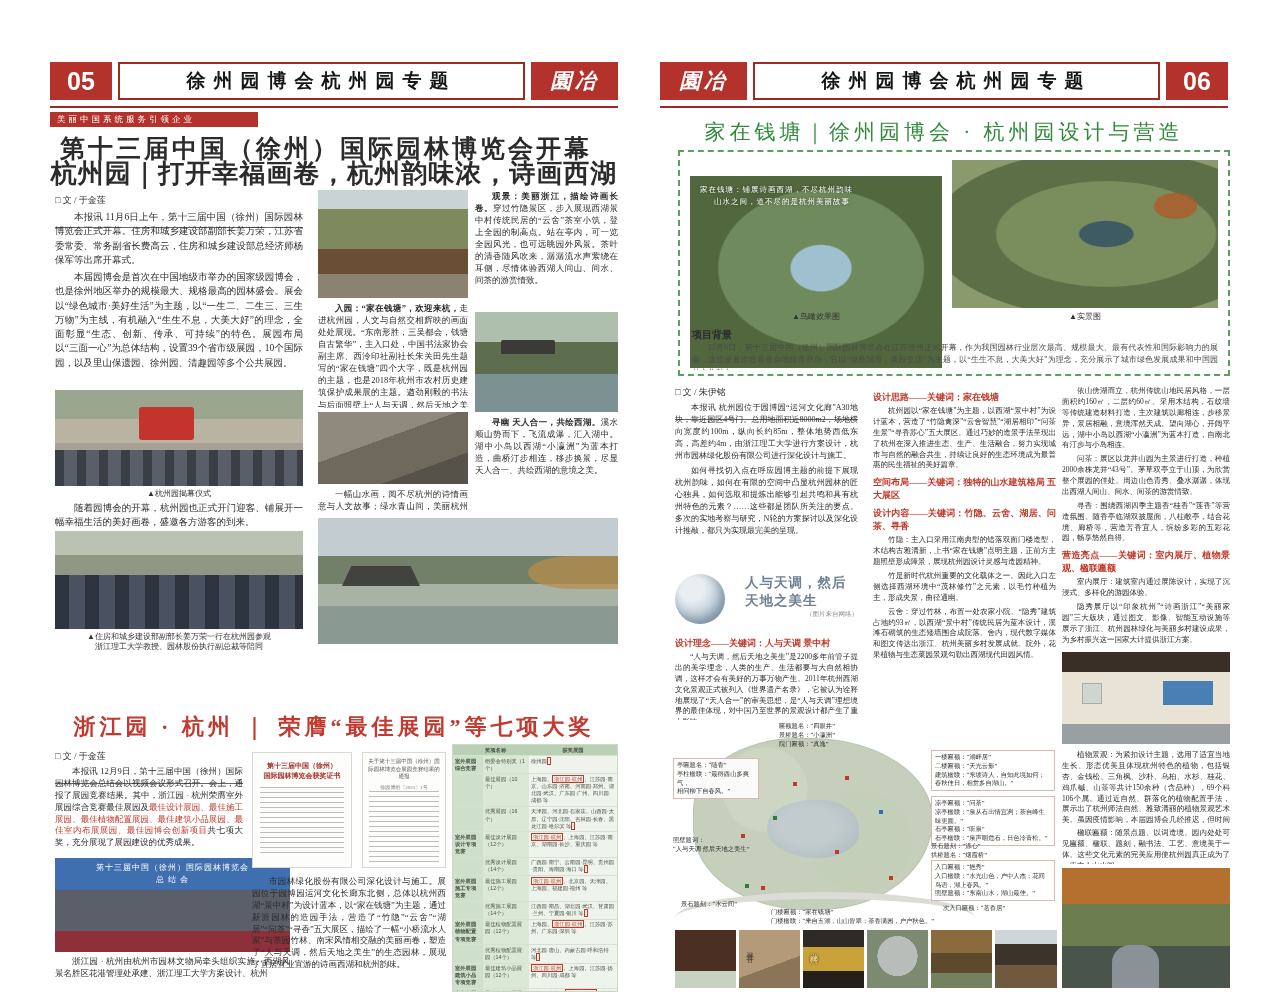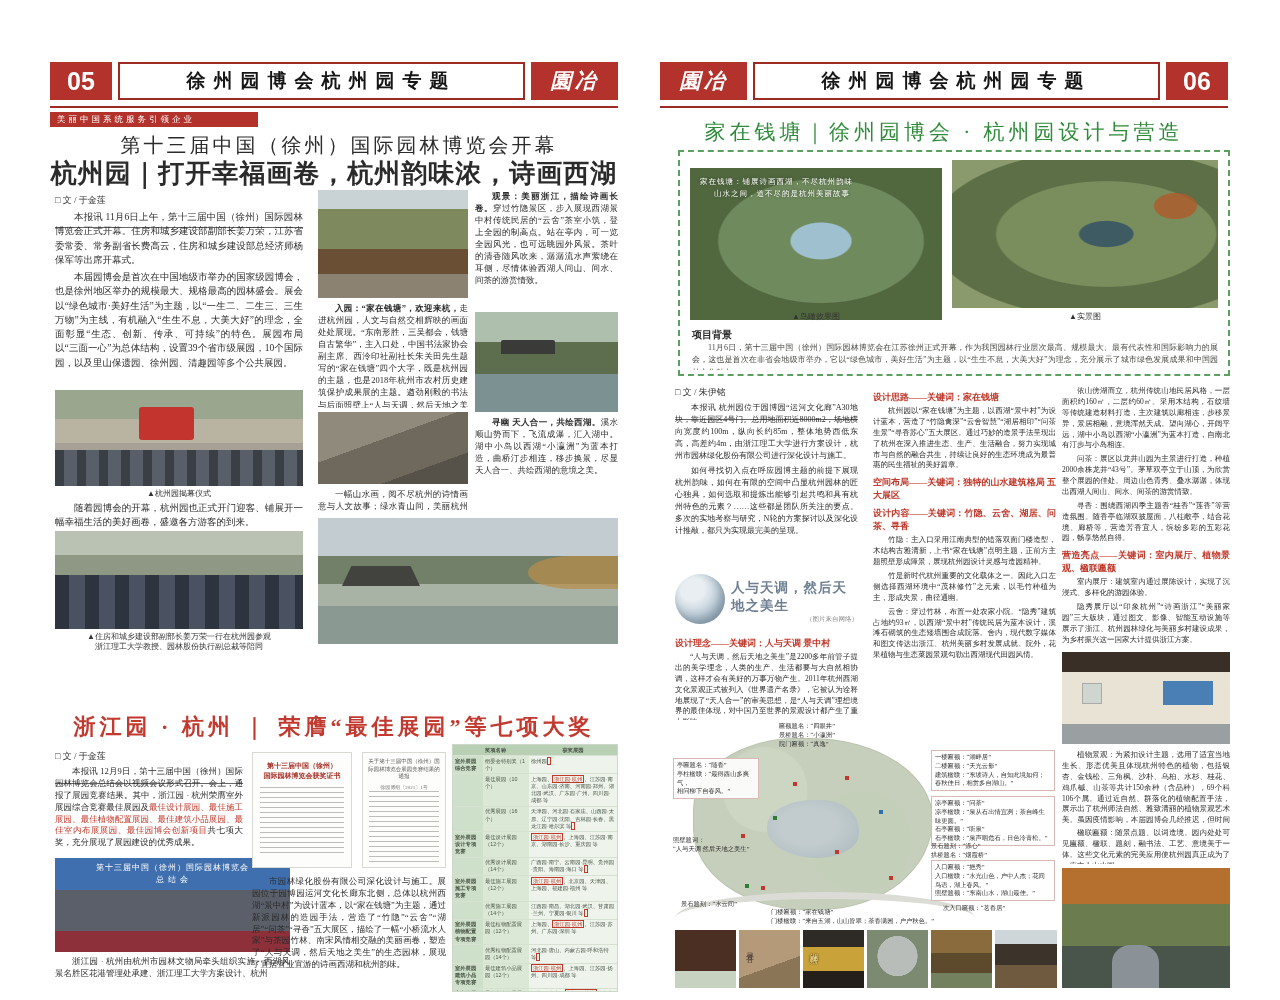--- a/index.html
+++ b/index.html
@@ -8,21 +8,21 @@
     font-family:"Liberation Serif","DejaVu Serif",serif;color:#2b2b2b;overflow:hidden}
   .abs{position:absolute}
   .redbox{background:#b3322b;color:#fff;display:flex;align-items:center;justify-content:center}
   .pagenum{font-family:"Liberation Sans","DejaVu Sans",sans-serif;font-size:25px;font-weight:bold}
   .brand{font-size:21px;font-weight:bold;font-style:italic;letter-spacing:3px}
   .titlebox{border:2px solid #9e2b23;background:#fff;display:flex;align-items:center;justify-content:center;
     font-size:19px;font-weight:bold;letter-spacing:8px;color:#161616}
   .hrule{background:#9e2b23}
   .strip{background:#b3322b;color:#fff;font-size:8.5px;letter-spacing:3px;display:flex;align-items:center;
     padding-left:7px;font-family:"Liberation Sans","DejaVu Sans",sans-serif}
-  .kicker{text-align:center;font-size:20px;font-weight:normal;letter-spacing:3px}
+  .kicker{font-size:25px;font-weight:bold;letter-spacing:3px}
   .headline1{text-align:center;font-size:26px;font-weight:bold;letter-spacing:1px}
   .byline{font-size:9px;color:#333;border-bottom:1px solid #666;padding-bottom:20px}
   .bt{font-size:9.5px;line-height:1.5;text-align:justify;overflow:hidden}
   .bt p{text-indent:2em;margin-bottom:3px}
   .s85{font-size:8.5px}.s8{font-size:8px}.s75{font-size:7.5px}
   .cap{font-size:8px;text-align:center;color:#333;line-height:1.3}
   .red{color:#c0392b}
   .ph{overflow:hidden;position:absolute}
   .sech{text-align:center;font-size:22px;font-weight:bold;color:#c23a2f;letter-spacing:4px}
   .subh{color:#c0392b;font-weight:bold;font-size:9px;margin:5px 0 2px;text-indent:0 !important}
@@ -37,21 +37,21 @@
   .tr{display:flex;border-top:1px solid #d7e1d2}
   .tc{padding:1.5px 2px;font-size:5.3px;line-height:1.35;color:#4a5547}
   .tc.g{width:30px;background:#cfe0ca;font-weight:bold}
   .tc.a{width:46px;background:#dcE8d6;background:#dce8d6}
   .tc.w{flex:1;background:#eef4ec}
   .hlname{border:1px solid #c0392b;color:#c0392b;padding:0 1px}
   .thdr{display:flex;background:#b9d0b4;font-weight:bold;font-size:6px;color:#33402f}
   .ovl{position:absolute;color:#fff;font-size:7.5px;line-height:1.6;text-shadow:0 0 3px rgba(0,0,0,.5);letter-spacing:1px}
   .banner{position:absolute;left:0;right:0;top:0;height:34%;background:#3f6fae;color:#fff;text-align:center;
     font-size:8px;line-height:1.5;padding-top:4px;letter-spacing:1px}
-  .globewrap{position:absolute;display:flex;align-items:flex-end;gap:6px}
+  .globewrap{position:absolute;display:flex;align-items:flex-start;gap:20px}
   .globe{width:50px;height:50px;border-radius:50%;flex:0 0 auto;
     background:radial-gradient(circle at 35% 30%,#e8eef2 0 25%,#b9c9d4 60%,#8fa5b5 100%);box-shadow:inset -4px -5px 8px rgba(70,90,110,.4)}
   .calli{font-size:13.5px;color:#6d7f91;font-weight:bold;letter-spacing:1px}
   .credit{font-size:6.5px;color:#888}
   .planblob{position:absolute;background:
      radial-gradient(circle at 30% 30%,#cdd6c2 0 20%,transparent 21%),
      radial-gradient(circle at 70% 60%,#c3cfb8 0 25%,transparent 26%),
      radial-gradient(ellipse at 50% 50%,#c6cfbc 0 70%,#b4c1a8 100%);
      border-radius:46% 54% 50% 50%/44% 50% 56% 50%;box-shadow:0 0 0 1px #b9c3ae inset}
   .pond{position:absolute;background:radial-gradient(ellipse at 45% 45%,#c2ccce 0 40%,#a9b8bc 100%);
@@ -215,21 +215,21 @@
   </div>
 
   <div class="abs redbox brand" style="left:660px;top:62px;width:87px;height:38px">園冶</div>
   <div class="abs titlebox" style="left:753px;top:62px;width:407px;height:38px">徐州园博会杭州园专题</div>
   <div class="abs redbox pagenum" style="left:1166px;top:62px;width:62px;height:38px">06</div>
   <div class="abs hrule" style="left:660px;top:106px;width:568px;height:2px"></div>
 
   <div class="abs greenh" style="left:660px;top:118px;width:568px">家在钱塘｜徐州园博会 · 杭州园设计与营造</div>
 
   <div class="abs dashbox" style="left:678px;top:150px;width:552px;height:226px"></div>
-  <div class="ph" style="left:690px;top:168px;width:252px;height:152px;background:radial-gradient(ellipse at 52% 48%,#9fc0cf 0 16%,#6f8a5d 17% 55%,#51683f 56% 100%)">
+  <div class="ph" style="left:690px;top:176px;width:252px;height:192px;background:radial-gradient(ellipse at 52% 48%,#9fc0cf 0 16%,#6f8a5d 17% 55%,#51683f 56% 100%)">
     <div class="ovl" style="left:10px;top:8px">
       <div>家在钱塘：铺展诗画西湖，不尽杭州韵味</div>
       <div style="padding-left:14px">山水之间，道不尽的是杭州美丽故事</div>
     </div>
   </div>
   <div class="ph" style="left:952px;top:160px;width:266px;height:148px;background:radial-gradient(ellipse at 58% 50%,#3e5a63 0 12%,#7a8d5c 13% 50%,#5d6f46 51% 80%,#8a9a6d 81% 100%)">
     <div style="position:absolute;right:8%;top:22%;width:16%;height:18%;background:#b05a2a;border-radius:50%;opacity:.8"></div>
   </div>
   <div class="abs cap" style="left:690px;top:312px;width:252px">▲鸟瞰效果图</div>
   <div class="abs cap" style="left:952px;top:312px;width:266px">▲实景图</div>

